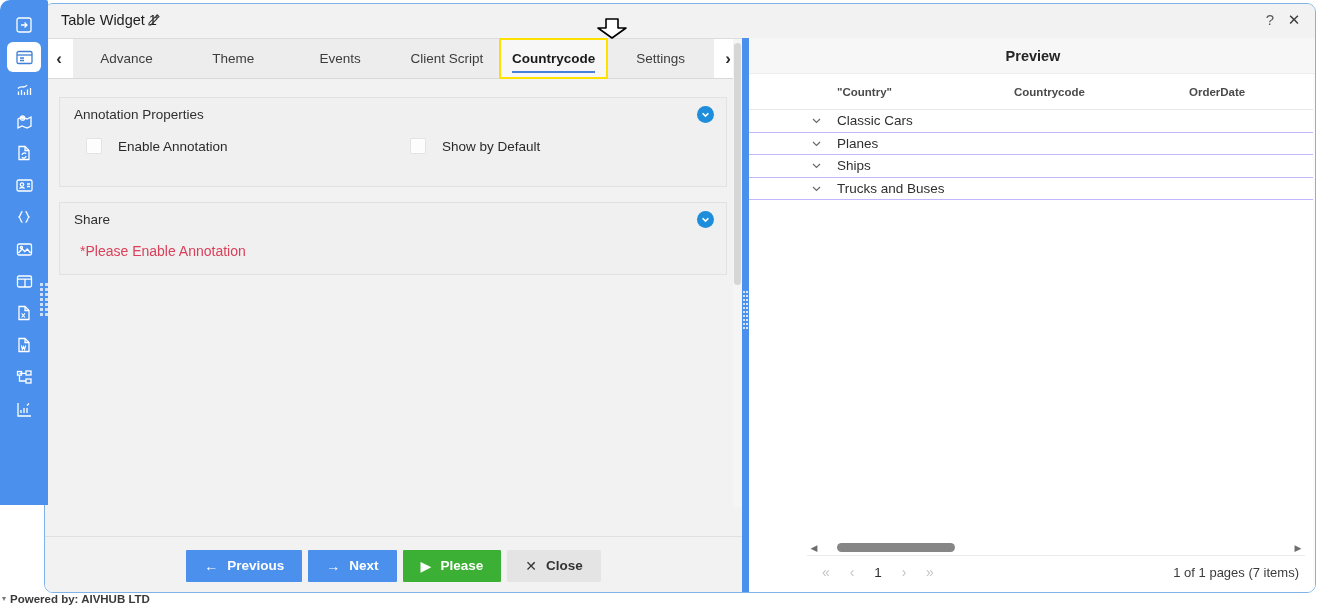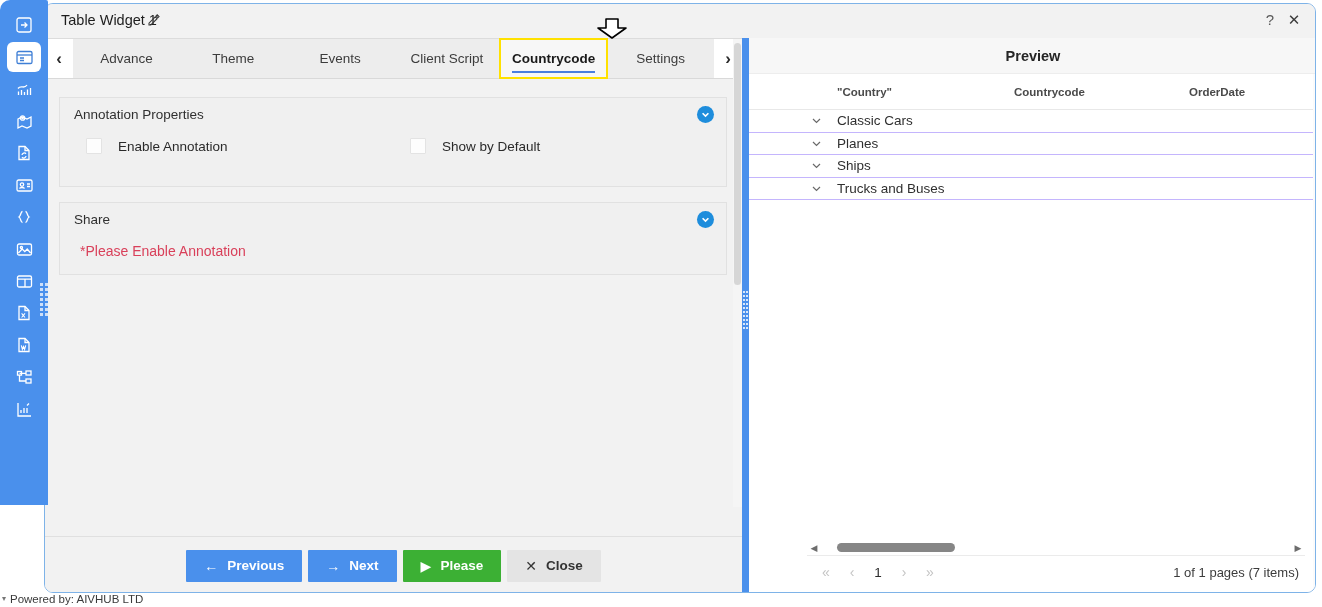--- a/index.html
+++ b/index.html
@@ -305,21 +305,21 @@
 
   
   #prev-vscroll {
     position: absolute; right: 0; top: 36px;
     width: 4px; height: 520px; background: #fbfbfb;
   }
 
   
   #poweredby {
     position: absolute; left: 10px; bottom: 2px;
-    font-size: 11.5px; color: #3a3a3a;
+    font-size: 11.5px; color: #3a3a3a; font-weight: bold;
   }
   #pb-caret { position: absolute; left: 2px; bottom: 4px; font-size: 8px; color: #777; }
 </style>
 </head>
 <body>
 
 <div id="canvas">
 
   <div id="rail">
 

